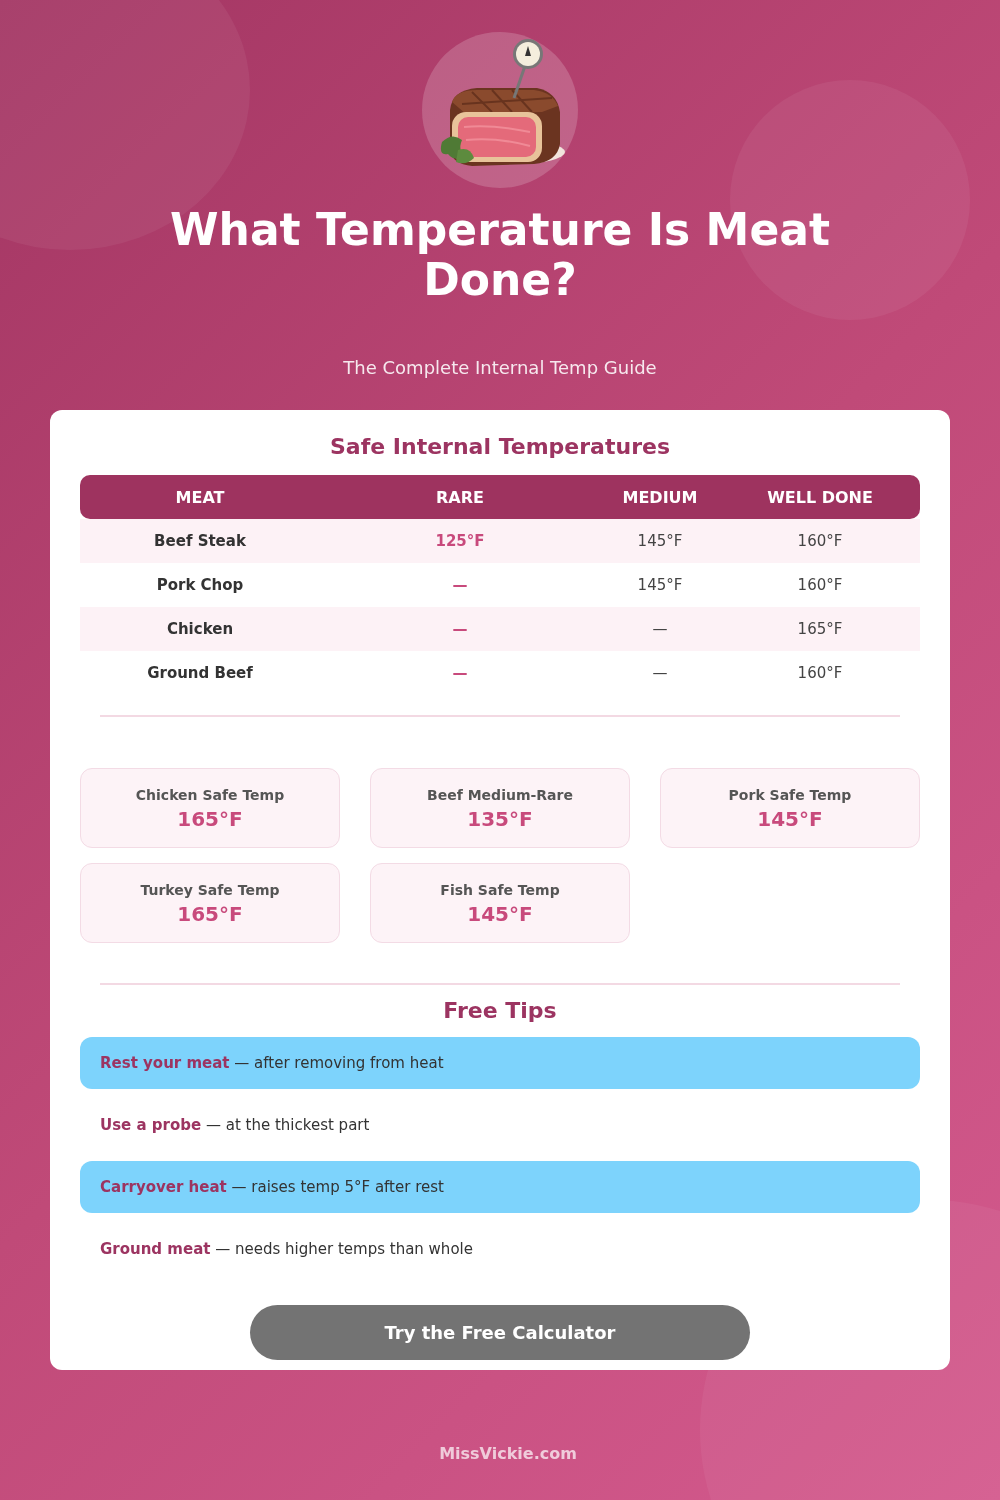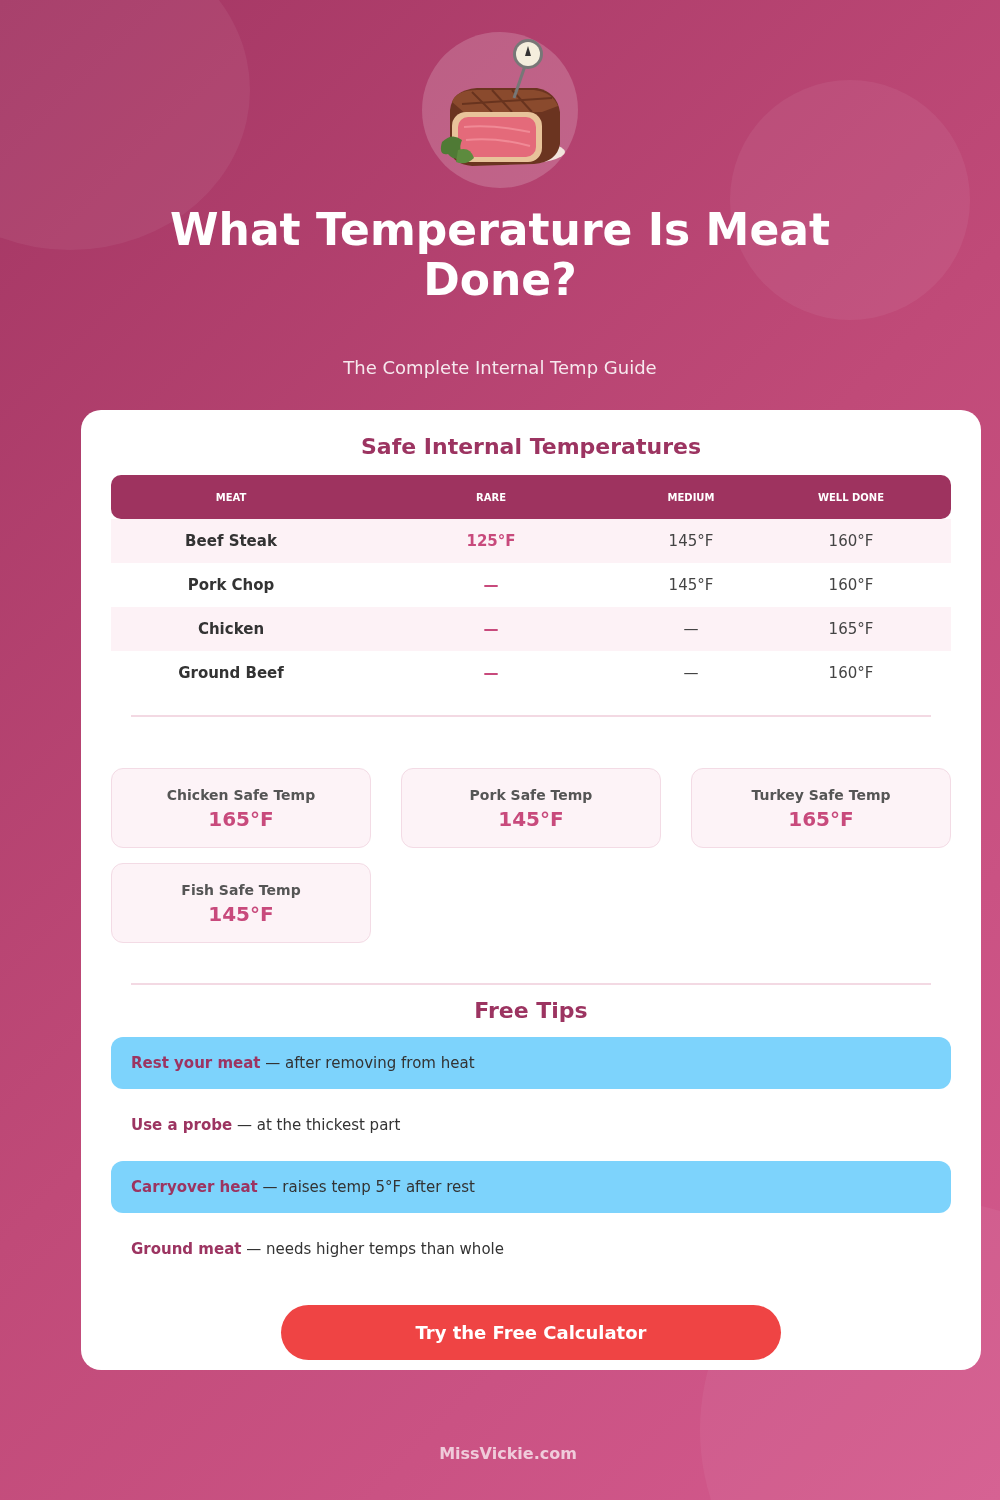--- a/index.html
+++ b/index.html
@@ -26,31 +26,31 @@
       text-align: center; color: #fff; font-weight: bold;
       font-size: 44px; line-height: 50px;
     }
     .subtitle {
       position: absolute; left: 0; top: 357px; width: 1000px; text-align: center;
       color: rgba(255,255,255,0.88); font-size: 18px;
     }
 
     .card {
       position: absolute; left: 50px; top: 410px; width: 900px; height: 960px;
-      background: #fff; border-radius: 20px; margin-left: 31px;
+      background: #fff; border-radius: 12px;
     }
     .section-title {
       position: absolute; left: 0; width: 900px; text-align: center;
       color: #9c3461; font-weight: bold; font-size: 22px;
     }
 
     .table { position: absolute; left: 30px; top: 65px; width: 840px; }
     .thead {
       height: 44px; background: #9e335f; border-radius: 10px;
-      display: flex; align-items: center; color: #fff; font-weight: bold; font-size: 10px;
+      display: flex; align-items: center; color: #fff; font-weight: bold; font-size: 16px;
     }
     .trow { height: 44px; display: flex; align-items: center; font-size: 15px; }
     .trow.alt { background: #fdf2f6; }
     .c0 { width: 240px; text-align: center; }
     .c1 { width: 280px; text-align: center; }
     .c2 { width: 120px; text-align: center; }
     .c3 { width: 200px; text-align: center; }
     .meat-name { font-weight: bold; color: #333; }
     .rare-val { color: #c84a7c; font-weight: bold; }
     .temp-val { color: #444; }
@@ -68,21 +68,21 @@
 
     .tips { position: absolute; left: 30px; top: 627px; width: 840px; }
     .tip { height: 52px; border-radius: 12px; padding-left: 20px; display: flex; align-items: center; font-size: 15px; margin-bottom: 10px; }
     .tip.alt { background: #7dd3fc; }
     .tip-key { color: #9c3461; font-weight: bold; }
     .tip-sep { color: #333; white-space: pre; }
     .tip-desc { color: #333; }
 
     .cta {
       position: absolute; left: 200px; top: 895px; width: 500px; height: 55px;
-      border-radius: 28px; background: #ef4444; color: #fff; font-weight: bold;
+      border-radius: 28px; background: #737373; color: #fff; font-weight: bold;
       font-size: 18px; border: none; display: flex; align-items: center; justify-content: center;
       font-family: "DejaVu Sans", sans-serif; cursor: pointer;
     }
     .footer {
       position: absolute; left: 8px; top: 1444px; width: 1000px; text-align: center;
       color: rgba(255,255,255,0.7); font-weight: bold; font-size: 16px;
     }
   </style>
 </head>
 <body>
@@ -156,20 +156,24 @@
 
   <div class="divider" style="top:305px;"></div>
 
 
   <div class="facts">
     <div class="fact">
       <div class="fact-label">Chicken Safe Temp</div>
       <div class="fact-value">165°F</div>
     </div>
     <div class="fact">
+      <div class="fact-label">Beef Medium-Rare</div>
+      <div class="fact-value">135°F</div>
+    </div>
+    <div class="fact">
       <div class="fact-label">Pork Safe Temp</div>
       <div class="fact-value">145°F</div>
     </div>
     <div class="fact">
       <div class="fact-label">Turkey Safe Temp</div>
       <div class="fact-value">165°F</div>
     </div>
     <div class="fact">
       <div class="fact-label">Fish Safe Temp</div>
       <div class="fact-value">145°F</div>

